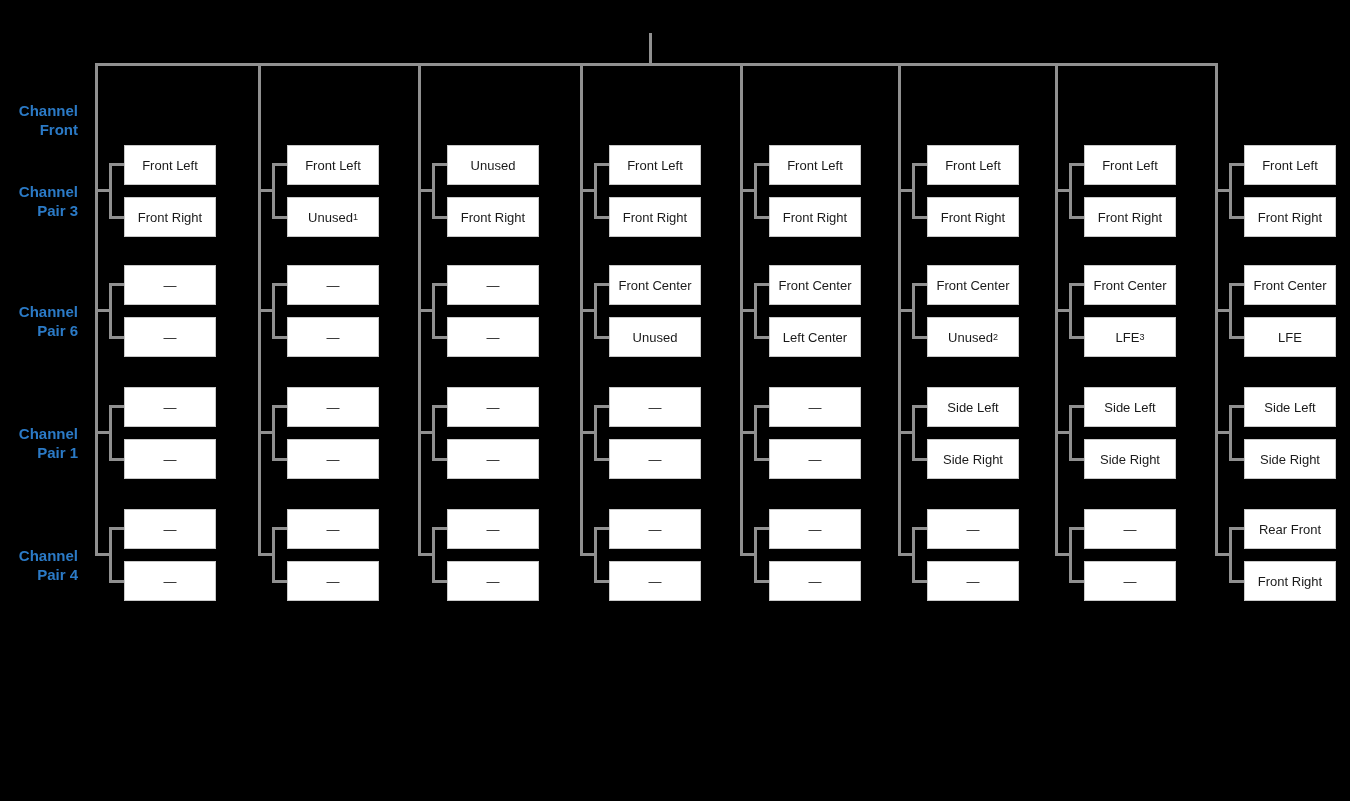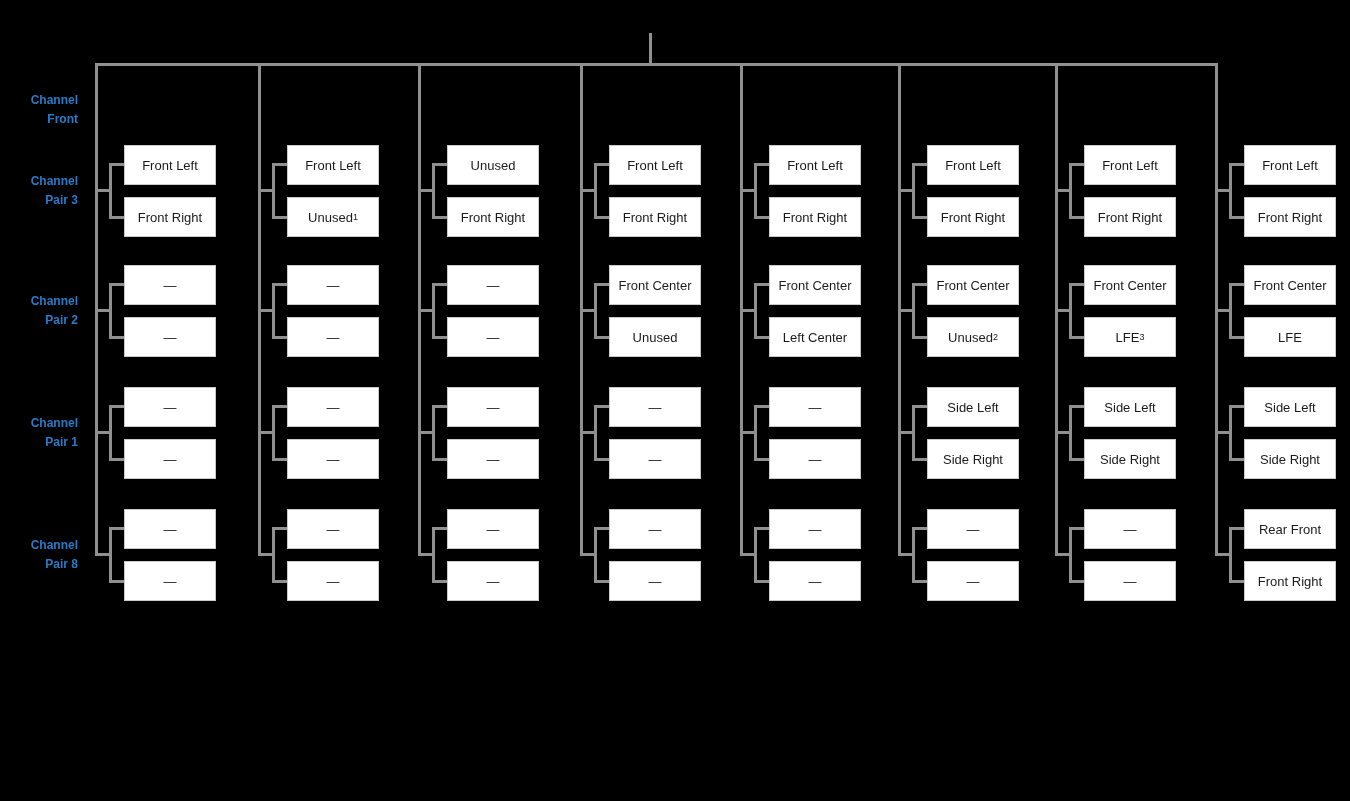--- a/index.html
+++ b/index.html
@@ -45,23 +45,24 @@
     line-height: 0;
     vertical-align: super;
   }
   .cbox sup:empty { display: none; }
   .row-label {
     position: absolute;
     left: 6px;
     width: 72px;
     text-align: right;
     color: var(--accent, #2b7ac6);
-    font-size: 12px;
+    font-size: 15px;
     font-weight: bold;
     line-height: 19px;
+    margin-top: 10px;
   }
   .row-label span { display: block; }
 </style>
 </head>
 <body>
 
 <div class="canvas">
 
   <div class="line" style="left:649px; top:33px; width:3px; height:31px;"></div>
 
@@ -70,29 +71,29 @@
   <div class="row-label" style="top:91px;">
     <span>Channel</span>
     <span>Front</span>
   </div>
   <div class="row-label" style="top:172px;">
     <span>Channel</span>
     <span>Pair 3</span>
   </div>
   <div class="row-label" style="top:292px;">
     <span>Channel</span>
-    <span>Pair 2</span>
+    <span>Pair 6</span>
   </div>
   <div class="row-label" style="top:414px;">
     <span>Channel</span>
     <span>Pair 1</span>
   </div>
   <div class="row-label" style="top:536px;">
     <span>Channel</span>
-    <span>Pair 8</span>
+    <span>Pair 4</span>
   </div>
 
   <div id="columns">
       <div>
         <div class="line" style="left: 95px; top: 63px; width: 3px; height: 493px;"></div>
         <div class="bracket" style="left: 109px; top: 163px; width: 16px; height: 56px;"></div>
         <div class="line" style="left: 96px; top: 189px; width: 14px; height: 3px;"></div>
         <div class="cbox" style="left: 124px; top: 145px;">
           <span>Front Left</span>
         </div>

